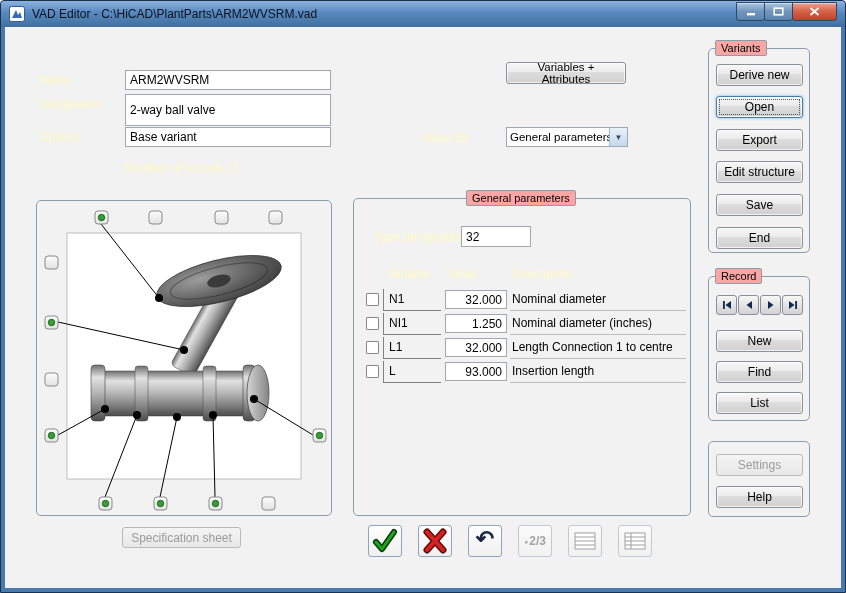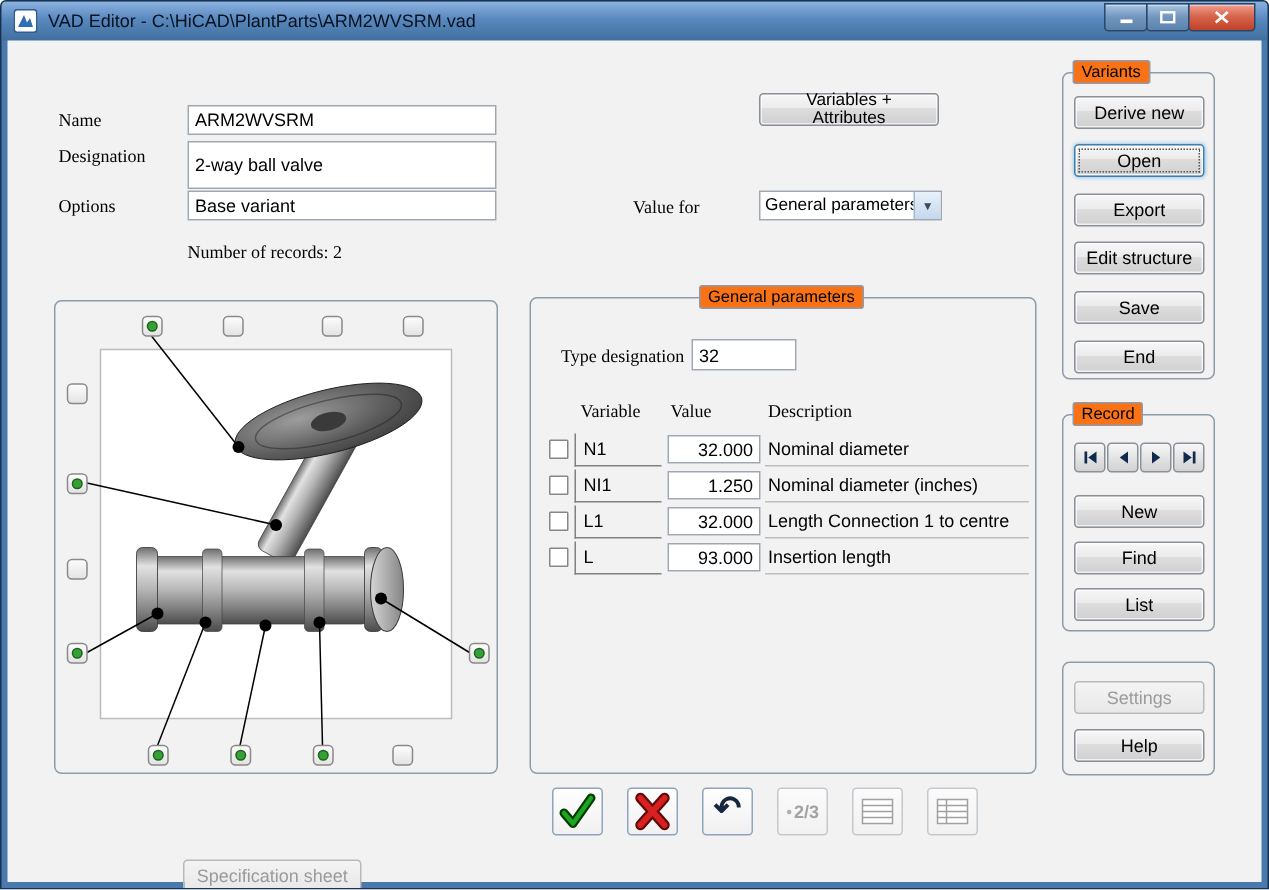--- a/index.html
+++ b/index.html
@@ -23,40 +23,40 @@
     display:flex;align-items:center;justify-content:center;cursor:pointer;
     background:linear-gradient(#aac5e2,#7195bd 50%,#5d83ad);
     box-shadow:inset 0 1px 0 rgba(255,255,255,.45);
   }
   .winbtn.close{width:45px;background:linear-gradient(#f0a191,#d8664e 45%,#bf4227);}
   .client{
     position:absolute;left:4px;top:26px;right:4px;bottom:4px;
     background:#f2f2f2;
   }
   .abs{position:absolute;}
-  .lbl{position:absolute;font-size:12px;color:#000000;font-family:Liberation Serif, serif;}
+  .lbl{position:absolute;font-size:12px;color:#fef9c3;}
   .textbox{
     position:absolute;box-sizing:border-box;border:1px solid #9fa8b0;background:#fff;
     font:12px "Liberation Sans",sans-serif;padding:2px 4px;color:#000;outline:none;
   }
   .btn{
     position:absolute;box-sizing:border-box;display:flex;align-items:center;justify-content:center;
     border:1px solid #8a9097;border-radius:3px;cursor:pointer;font-size:12px;color:#000;
     background:linear-gradient(#f7f7f7,#ebebeb 45%,#dddddd 46%,#d0d0d0);
     box-shadow:inset 0 0 0 1px rgba(255,255,255,.7);
   }
   .btn.focused{
     border-color:#3c7fb1;box-shadow:0 0 3px #74b2e2,inset 0 0 0 1px rgba(255,255,255,.8);
     outline:1px dotted #555;outline-offset:-4px;
   }
   .btn.disabled{color:#9b9b9b;border-color:#b9b9b9;box-shadow:none;
     background:linear-gradient(#f4f4f4,#e8e8e8);cursor:default;}
   .groupbox{position:absolute;box-sizing:border-box;border:1px solid #8e9bab;border-radius:5px;}
   .legend{
-    position:absolute;top:-9px;background:#f97316;border:1px solid #8e9bab;border-radius:2px;
+    position:absolute;top:-9px;background:#fca5a5;border:1px solid #8e9bab;border-radius:2px;
     padding:0 5px;font-size:11px;line-height:14px;white-space:nowrap;
   }
   .combo{
     position:absolute;box-sizing:border-box;border:1px solid #9fa8b0;background:#fff;
     display:flex;align-items:center;cursor:pointer;
   }
   .combo .combo-text{flex:1;padding:0 3px;font-size:11.5px;white-space:nowrap;overflow:hidden;}
   .combo .combo-arrow{
     width:17px;height:100%;display:flex;align-items:center;justify-content:center;
     border-left:1px solid #9fb8d4;background:linear-gradient(#e9f1f9,#c3d8ec);
@@ -297,21 +297,21 @@
             <rect x="172" y="296" width="13" height="13" rx="3" fill="url(#gMark)" stroke="#898989"></rect>
             <circle cx="178.5" cy="302.5" r="3.2" fill="#35a035" stroke="#1e641e"></circle>
           </g>
         <g>
             <rect x="225" y="296" width="13" height="13" rx="3" fill="url(#gMark)" stroke="#898989"></rect>
           </g>
       </g>
     </svg>
   </div>
 
-  <button class="btn disabled" style="left:121px;top:526px;width:119px;height:21px;margin-top:46px;">Specification sheet</button>
+  <button class="btn disabled" style="left:121px;top:526px;width:119px;height:21px;">Specification sheet</button>
 
   <div class="groupbox" style="left:352px;top:197px;width:338px;height:318px;">
     <span class="legend" style="left:112px;">General parameters</span>
 
     <span class="lbl" style="left:20px;top:31px;">Type designation</span>
     <input class="textbox" style="left: 107px; top: 27px; width: 70px; height: 21px;" value="32">
 
     <span class="lbl" style="left:33px;top:68px;">Variable</span>
     <span class="lbl" style="left:93px;top:68px;">Value</span>
     <span class="lbl" style="left:158px;top:68px;">Description</span>

